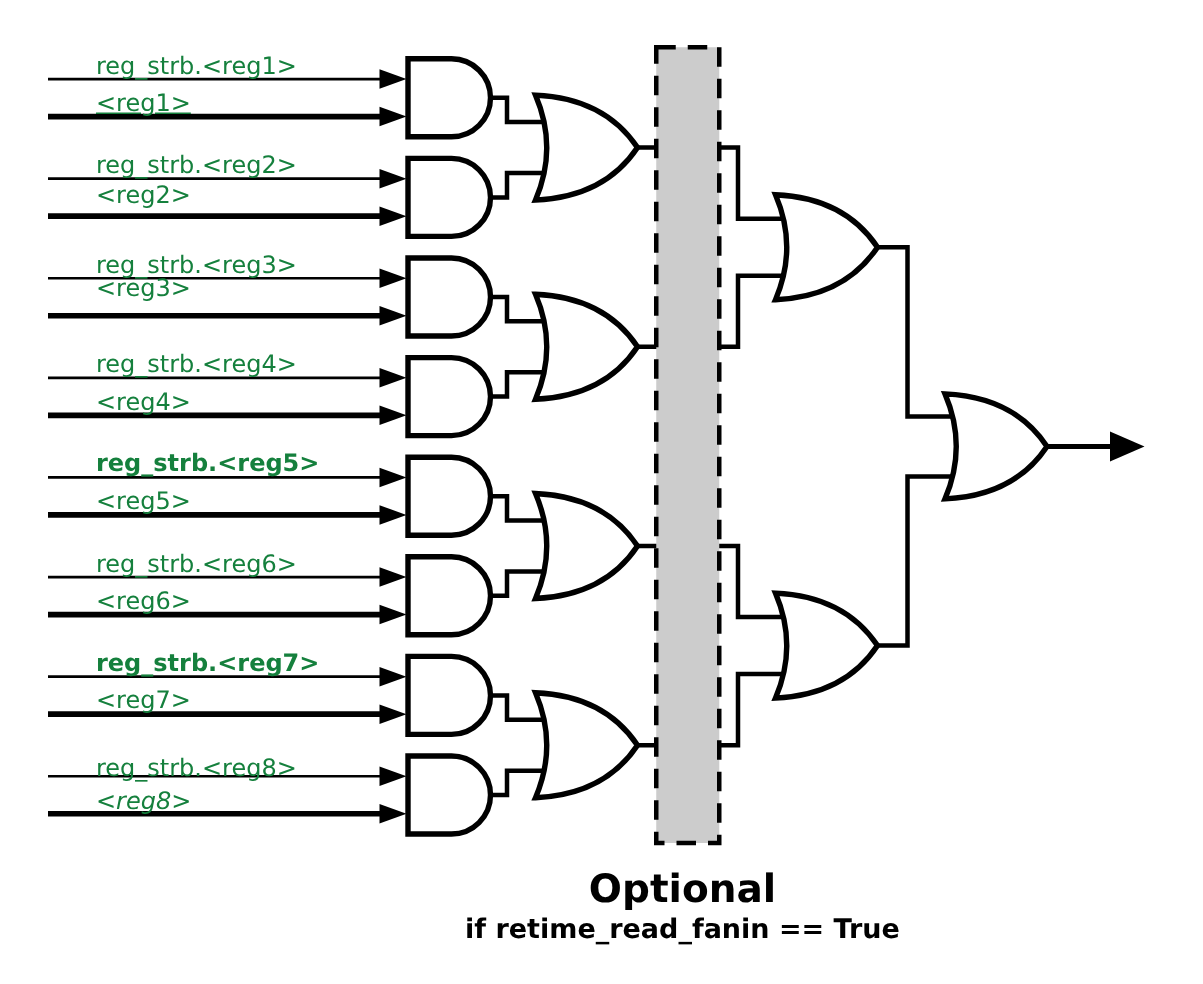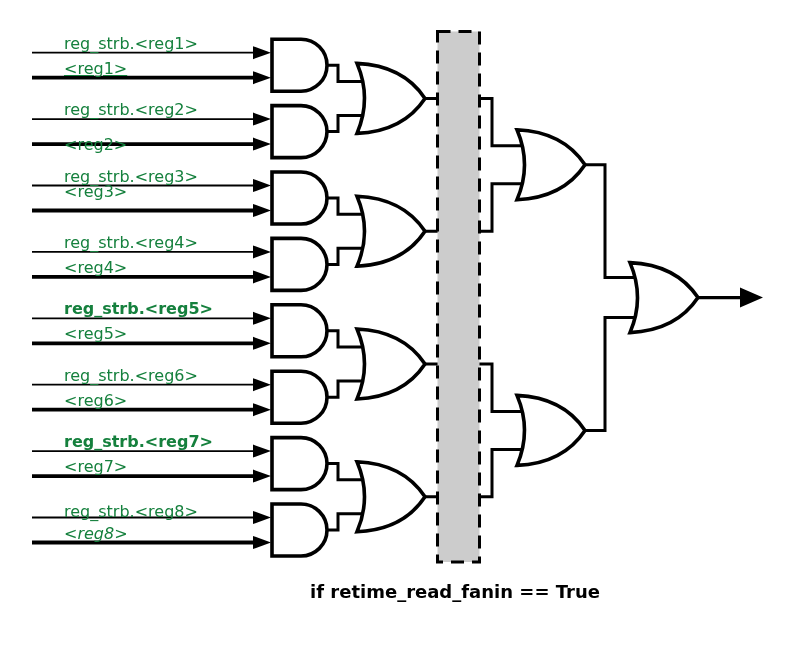--- a/index.html
+++ b/index.html
@@ -86,30 +86,31 @@
       <path d="M 357 329 Q 403 331 425 364 Q 403 397 357 399 Q 372 364 357 329 Z" fill="#ffffff" stroke="#000000" stroke-width="3.6"></path>
       <path d="M 357 461.80000000000007 Q 403 463.80000000000007 425 496.80000000000007 Q 403 529.8000000000001 357 531.8000000000001 Q 372 496.80000000000007 357 461.80000000000007 Z" fill="#ffffff" stroke="#000000" stroke-width="3.6"></path>
       <path d="M 517 129.8 Q 563 131.8 585 164.8 Q 563 197.8 517 199.8 Q 532 164.8 517 129.8 Z" fill="#ffffff" stroke="#000000" stroke-width="3.6"></path>
       <path d="M 517 395.40000000000003 Q 563 397.40000000000003 585 430.40000000000003 Q 563 463.40000000000003 517 465.40000000000003 Q 532 430.40000000000003 517 395.40000000000003 Z" fill="#ffffff" stroke="#000000" stroke-width="3.6"></path>
       <path d="M 630 262.6 Q 676 264.6 698 297.6 Q 676 330.6 630 332.6 Q 645 297.6 630 262.6 Z" fill="#ffffff" stroke="#000000" stroke-width="3.6"></path>
     </svg>
   <div id="labels">
       <div class="sig-label" style="top: 33.7px;">reg_strb.&lt;reg1&gt;</div>
       <div class="sig-label" style="top: 58.7px; text-decoration: underline;">&lt;reg1&gt;</div>
       <div class="sig-label" style="top: 100.1px;">reg_strb.&lt;reg2&gt;</div>
-      <div class="sig-label" style="top: 135px;">&lt;reg2&gt;</div>
+      <div class="sig-label" style="top: 120px;">&lt;reg2&gt;</div>
       <div class="sig-label" style="top: 166.5px;">reg_strb.&lt;reg3&gt;</div>
       <div class="sig-label" style="top: 182px;">&lt;reg3&gt;</div>
       <div class="sig-label" style="top: 232.9px;">reg_strb.&lt;reg4&gt;</div>
       <div class="sig-label" style="top: 257.9px;">&lt;reg4&gt;</div>
       <div class="sig-label" style="top: 299.3px; font-weight: bold;">reg_strb.&lt;reg5&gt;</div>
       <div class="sig-label" style="top: 324.3px;">&lt;reg5&gt;</div>
       <div class="sig-label" style="top: 365.7px;">reg_strb.&lt;reg6&gt;</div>
       <div class="sig-label" style="top: 390.7px;">&lt;reg6&gt;</div>
       <div class="sig-label" style="top: 432.1px; font-weight: bold;">reg_strb.&lt;reg7&gt;</div>
       <div class="sig-label" style="top: 457.1px;">&lt;reg7&gt;</div>
       <div class="sig-label" style="top: 502px;">reg_strb.&lt;reg8&gt;</div>
       <div class="sig-label" style="top: 523.5px; font-style: italic;">&lt;reg8&gt;</div>
     </div>
   <div class="caption">
+    <div class="cap1">Optional</div>
     <div class="cap2">if retime_read_fanin == True</div>
   </div>
 </div>
 
 </body></html>

